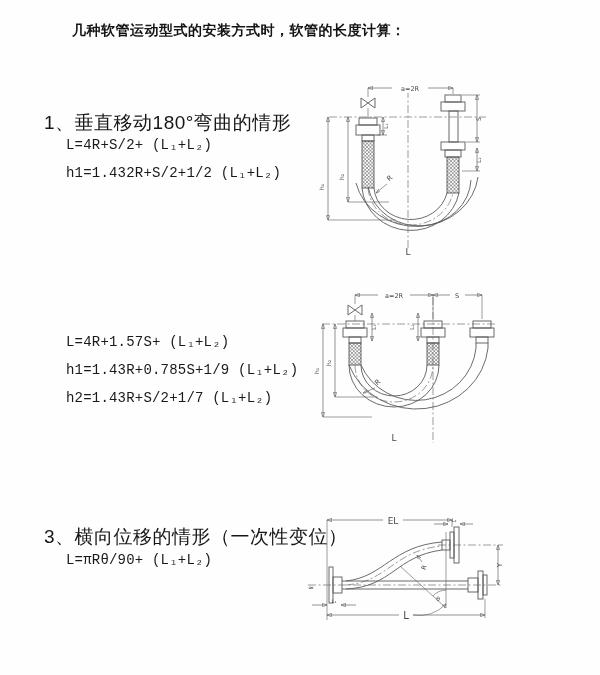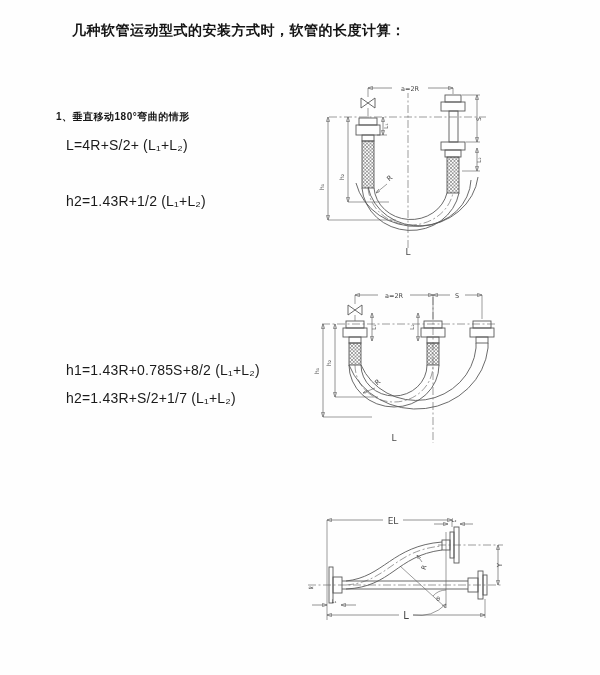--- a/index.html
+++ b/index.html
@@ -6,26 +6,26 @@
   .page{
     position:relative;width:600px;height:675px;background:#fefefe;
     font-family:"Liberation Sans","DejaVu Sans",sans-serif;color:#1c1c1c;
     overflow:hidden;
   }
   .doc-title{
     position:absolute;left:35px;top:22px;font-size:14px;font-weight:700;
     letter-spacing:0.5px;color:#151515;margin-left:37px;
   }
   .sec-heading{
-    position:absolute;left:56px;font-size:10px;font-weight:700;color:#161616;
+    position:absolute;left:44px;font-size:19px;font-weight:400;color:#161616;
     letter-spacing:0.5px;white-space:nowrap;
   }
   .formula{
     position:absolute;left:66px;font-size:14px;color:#1a1a1a;
-    font-family:Liberation Sans, sans-serif;white-space:nowrap;letter-spacing:0.2px;
+    font-family:Liberation Mono, monospace;white-space:nowrap;letter-spacing:0.2px;
   }
   .dwg{position:absolute;}
   .dwg line,.dwg path,.dwg rect,.dwg polyline{stroke:#5a5a5a;fill:none;}
   .dwg .ln{stroke-width:0.9;}
   .dwg .thin{stroke-width:0.6;}
   .dwg .dim{stroke-width:0.65;}
   .dwg .cl{stroke-width:0.6;stroke-dasharray:8 2.5 2 2.5;}
   .dwg .hose{fill:url(#hx1);stroke-width:0.9;}
   .dwg .hose2{fill:url(#hx2);stroke-width:0.9;}
   .dwg .mask{fill:#fefefe;stroke:none;}
@@ -33,25 +33,28 @@
 </style>
 </head>
 <body>
 
 <div class="page">
 
   <div class="doc-title">几种软管运动型式的安装方式时，软管的长度计算：</div>
 
   <div class="sec-heading" style="top:110px">1、垂直移动180°弯曲的情形</div>
   <div class="formula" style="top:137px">L=4R+S/2+ (L₁+L₂)</div>
-  <div class="formula" style="top:193px">h2=1.43R+1/2 (L₁+L₂)</div>
-
-  <div class="formula" style="top:362px">h1=1.43R+0.785S+8/2 (L₁+L₂)</div>
+  <div class="formula" style="top:165px">h1=1.432R+S/2+1/2 (L₁+L₂)</div>
+
+  <div class="formula" style="top:334px">L=4R+1.57S+ (L₁+L₂)</div>
+  <div class="formula" style="top:362px">h1=1.43R+0.785S+1/9 (L₁+L₂)</div>
   <div class="formula" style="top:390px">h2=1.43R+S/2+1/7 (L₁+L₂)</div>
 
+  <div class="sec-heading" style="top:524px">3、横向位移的情形（一次性变位）</div>
+  <div class="formula" style="top:552px">L=πRθ/90+ (L₁+L₂)</div>
 
   <svg class="dwg" style="left:311px;top:77px" width="285" height="185" viewBox="0 0 285 185">
     <defs>
       <marker id="ar1" viewBox="0 0 8 6" refX="8" refY="3" markerWidth="7" markerHeight="5.5" orient="auto-start-reverse">
         <path d="M0 0L8 3L0 6z" fill="#5a5a5a" stroke="none"></path>
       </marker>
       <pattern id="hx1" width="3.5" height="3.5" patternUnits="userSpaceOnUse">
         <path d="M0 0L3.5 3.5M3.5 0L0 3.5" stroke="#8a8a8a" stroke-width="0.55"></path>
       </pattern>
     </defs>

